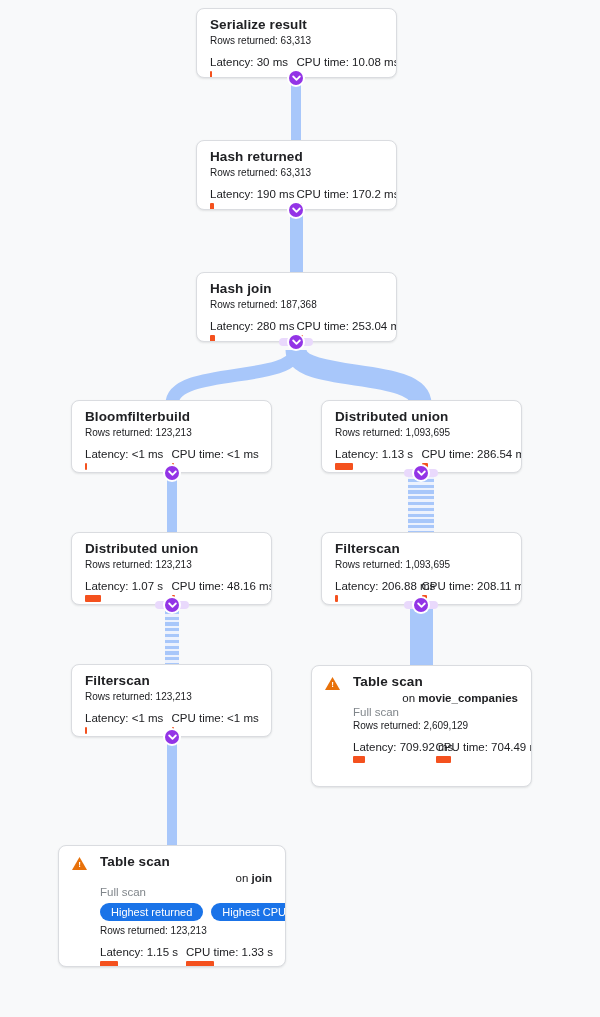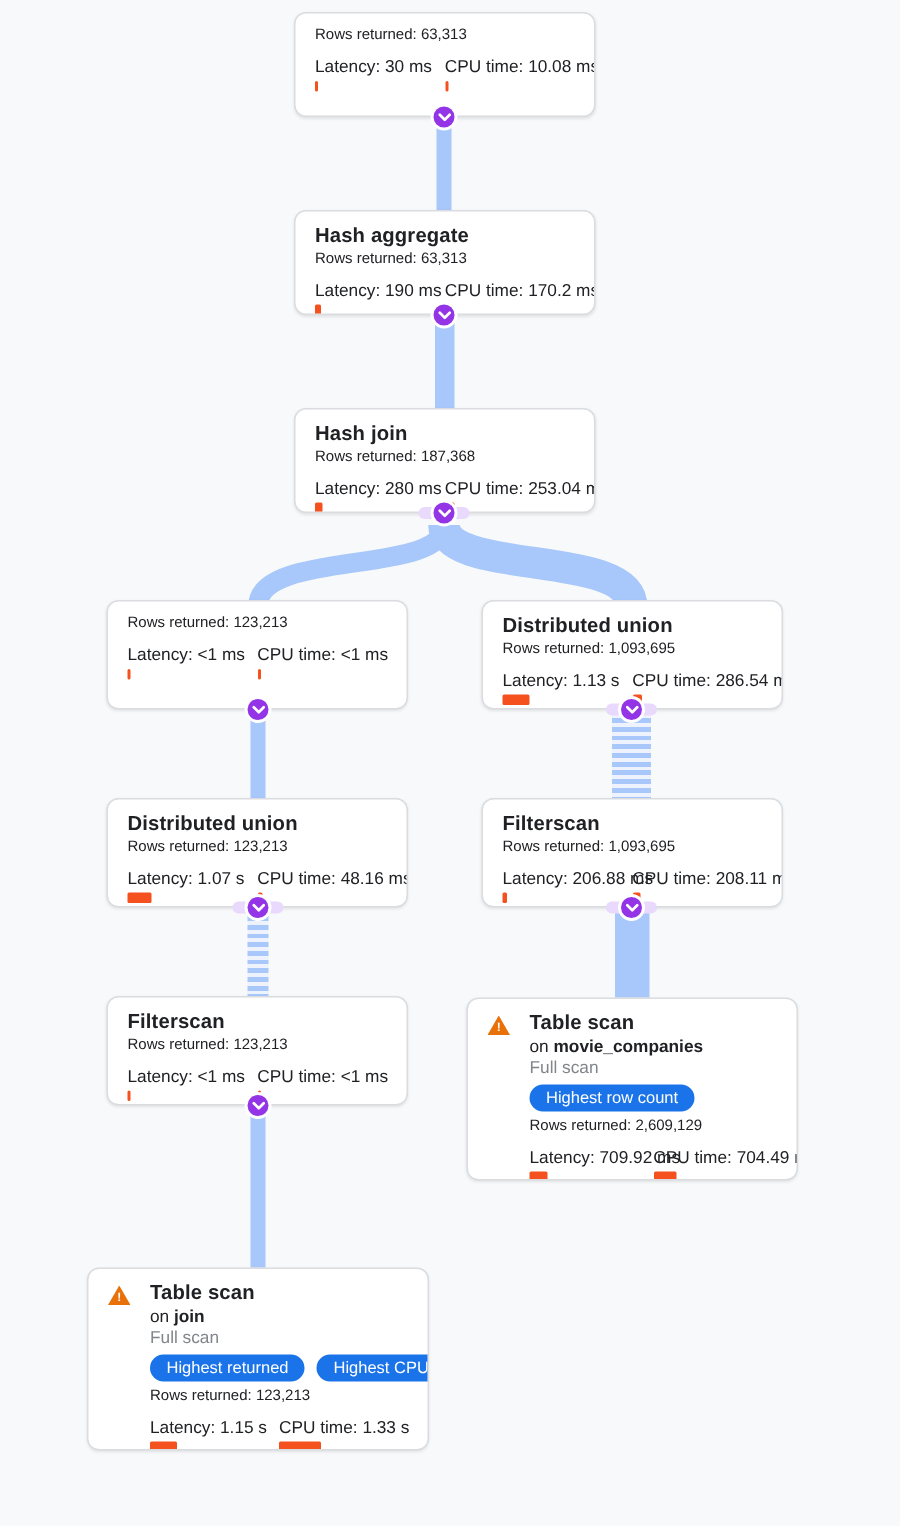--- a/index.html
+++ b/index.html
@@ -67,21 +67,21 @@
   
   .node.tscan { padding-left:41px; }
   .warning-icon {
     position:absolute; left:13px; top:11px;
     width:15px; height:13px;
     background:#e8710a;
     clip-path:polygon(50% 0, 100% 100%, 0 100%);
     display:flex; align-items:flex-end; justify-content:center;
     color:#ffffff; font-size:8px; font-weight:bold; line-height:10px;
   }
-  .on-line { font-size:11.5px; line-height:14px; }
+  .on-line { font-size:11.5px; line-height:14px;text-align:right; }
   .on-line b { font-weight:bold; }
   .scan-type { font-size:11.5px; line-height:14px; color:#80868b; }
   .badge-row { display:flex; gap:8px; margin:4px 0 3px 0; }
   .badge {
     background:#1a73e8; color:#ffffff;
     font-size:11px; line-height:13px;
     padding:2.5px 11px; border-radius:11px;
     white-space:nowrap;
   }
 </style>
@@ -97,35 +97,36 @@
   <div class="edge striped" style="left:165px;top:605px;width:14px;height:59px"></div>
   <div class="edge" style="left:410px;top:605px;width:23px;height:60px"></div>
   <div class="edge" style="left:167px;top:737px;width:10px;height:108px"></div>
 
   <svg class="curves" width="600" height="1017" viewBox="0 0 600 1017">
     <path d="M296 350 C296 384, 172 366, 172 404" stroke-width="13"></path>
     <path d="M296 350 C296 384, 421 366, 421 404" stroke-width="21"></path>
   </svg>
 
   <div class="node" style="left:196px;top:8px;width:201px;height:70px">
+    <div class="node-title">Serialize result</div>
     <div class="node-rows">Rows returned: 63,313</div>
     <div class="metrics">
       <div class="metric">
         <div class="metric-text">Latency: 30 ms</div>
         <div class="bar" style="width: 2px;"></div>
       </div>
       <div class="metric">
         <div class="metric-text">CPU time: 10.08 ms</div>
         <div class="bar" style="width: 2px;"></div>
       </div>
     </div>
   </div>
 
   <div class="node" style="left:196px;top:140px;width:201px;height:70px">
-    <div class="node-title">Hash aggregate</div>
+    <div class="node-title">Hash returned</div>
     <div class="node-rows">Rows returned: 63,313</div>
     <div class="metrics">
       <div class="metric">
         <div class="metric-text">Latency: 190 ms</div>
         <div class="bar" style="width: 4px;"></div>
       </div>
       <div class="metric">
         <div class="metric-text">CPU time: 170.2 ms</div>
         <div class="bar" style="width: 5px;"></div>
       </div>
@@ -141,20 +142,21 @@
         <div class="bar" style="width: 5px;"></div>
       </div>
       <div class="metric">
         <div class="metric-text">CPU time: 253.04 ms</div>
         <div class="bar" style="width: 6px;"></div>
       </div>
     </div>
   </div>
 
   <div class="node" style="left:71px;top:400px;width:201px;height:73px">
+    <div class="node-title">Bloomfilterbuild</div>
     <div class="node-rows">Rows returned: 123,213</div>
     <div class="metrics">
       <div class="metric">
         <div class="metric-text">Latency: &lt;1 ms</div>
         <div class="bar" style="width: 2px;"></div>
       </div>
       <div class="metric">
         <div class="metric-text">CPU time: &lt;1 ms</div>
         <div class="bar" style="width: 2px;"></div>
       </div>
@@ -223,23 +225,20 @@
 
   <div class="node tscan" style="left:311px;top:665px;width:221px;height:122px">
     <div class="warning-icon">
       <span>!</span>
     </div>
     <div class="node-title">Table scan</div>
     <div class="on-line">
       <span>on</span>&nbsp;<b>movie_companies</b>
     </div>
     <div class="scan-type">Full scan</div>
-    <div class="badge-row">
-      <span class="badge">Highest row count</span>
-    </div>
     <div class="node-rows">Rows returned: 2,609,129</div>
     <div class="metrics">
       <div class="metric">
         <div class="metric-text">Latency: 709.92 ms</div>
         <div class="bar" style="width: 12px;"></div>
       </div>
       <div class="metric">
         <div class="metric-text">CPU time: 704.49 ms</div>
         <div class="bar" style="width: 15px;"></div>
       </div>

